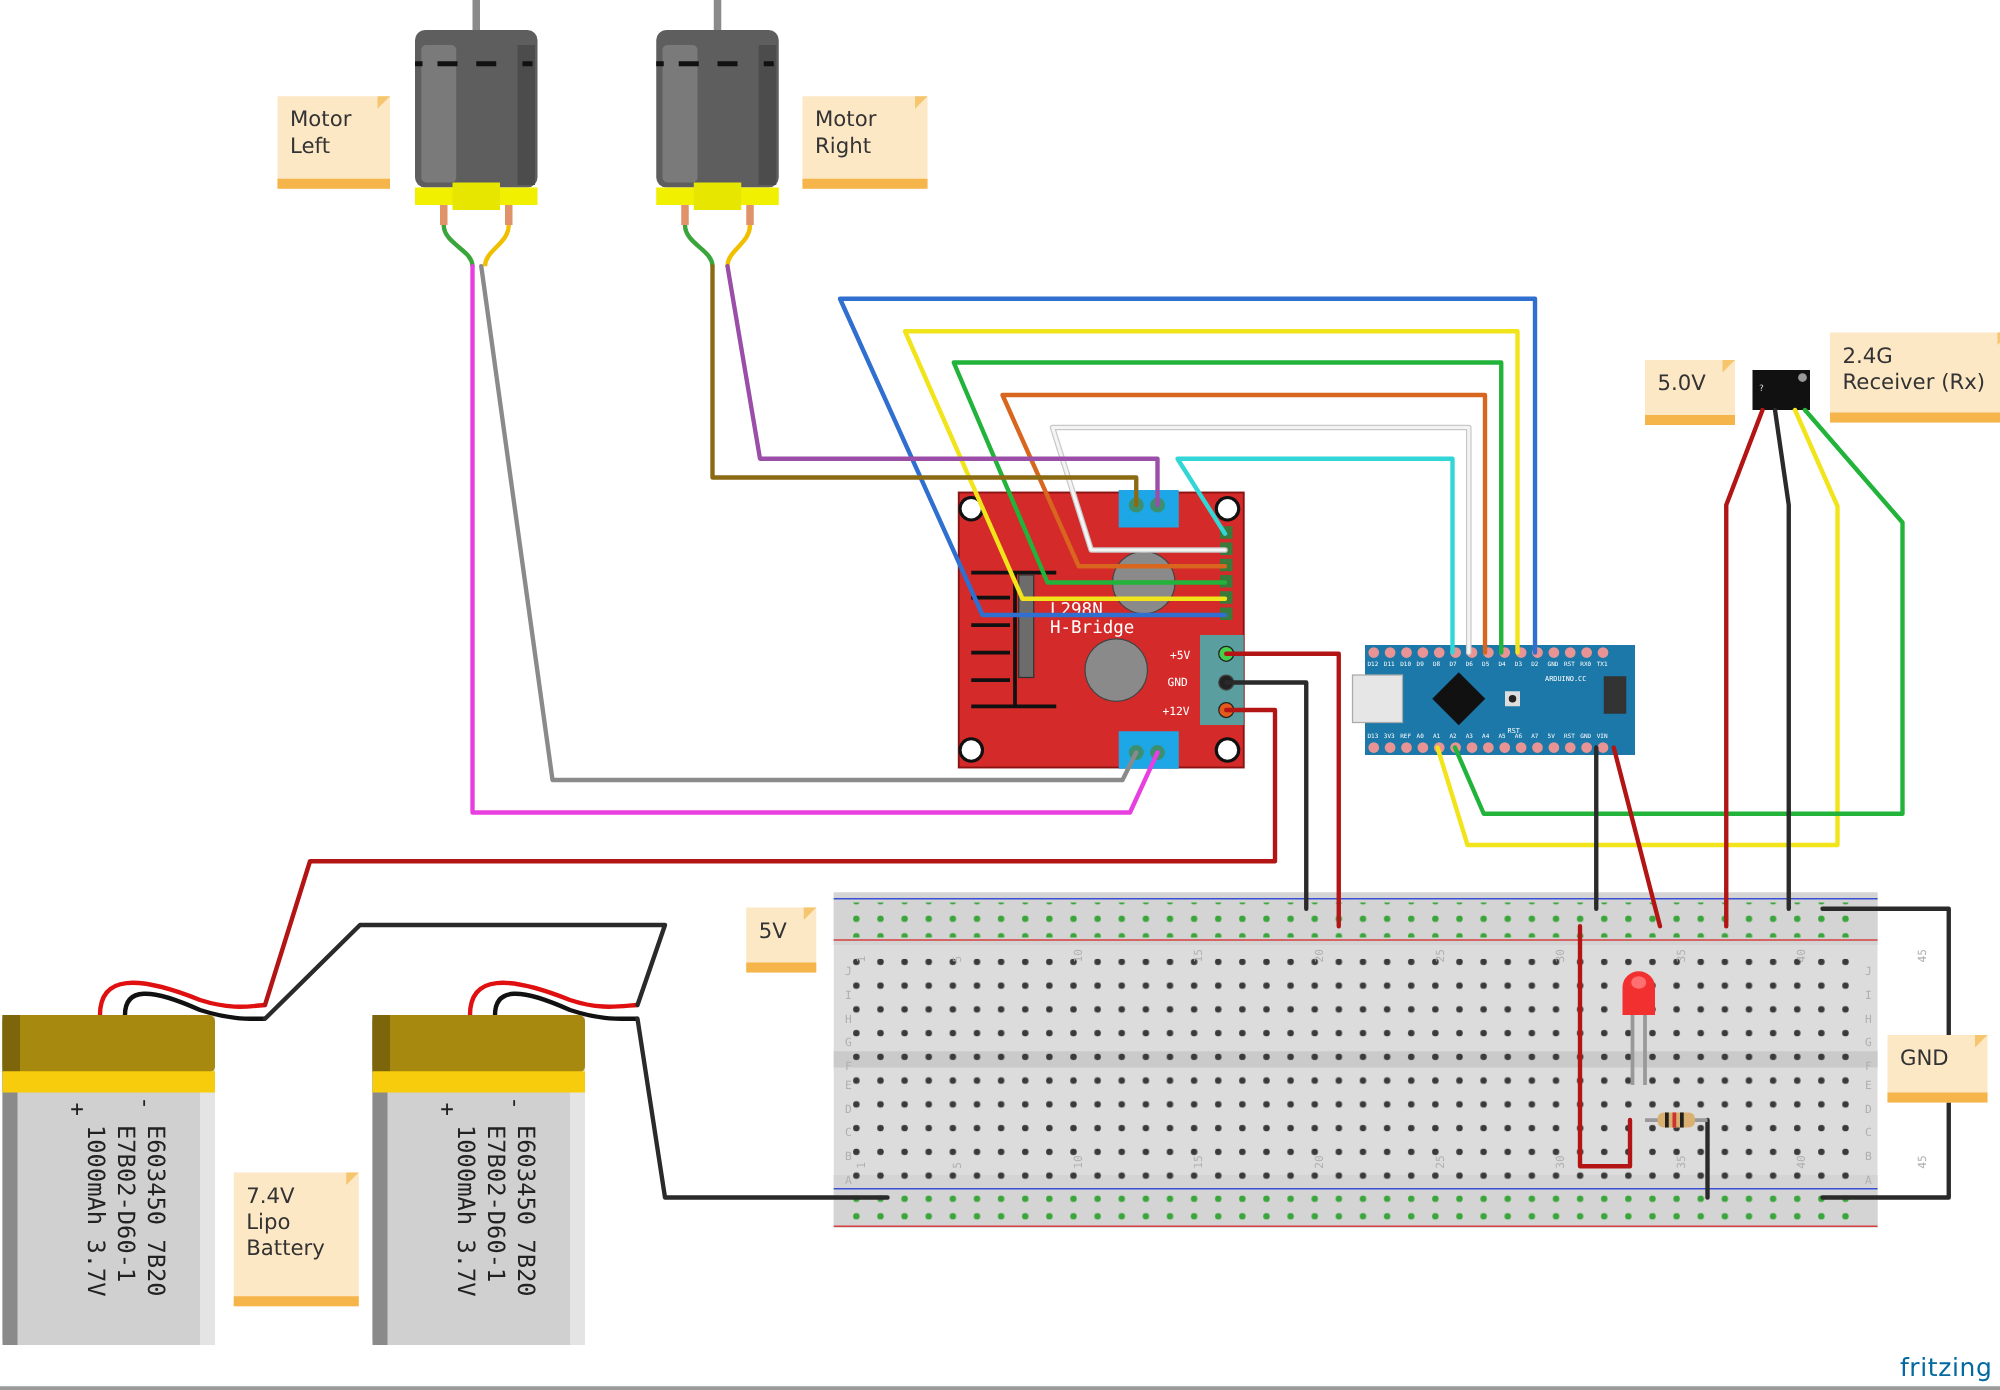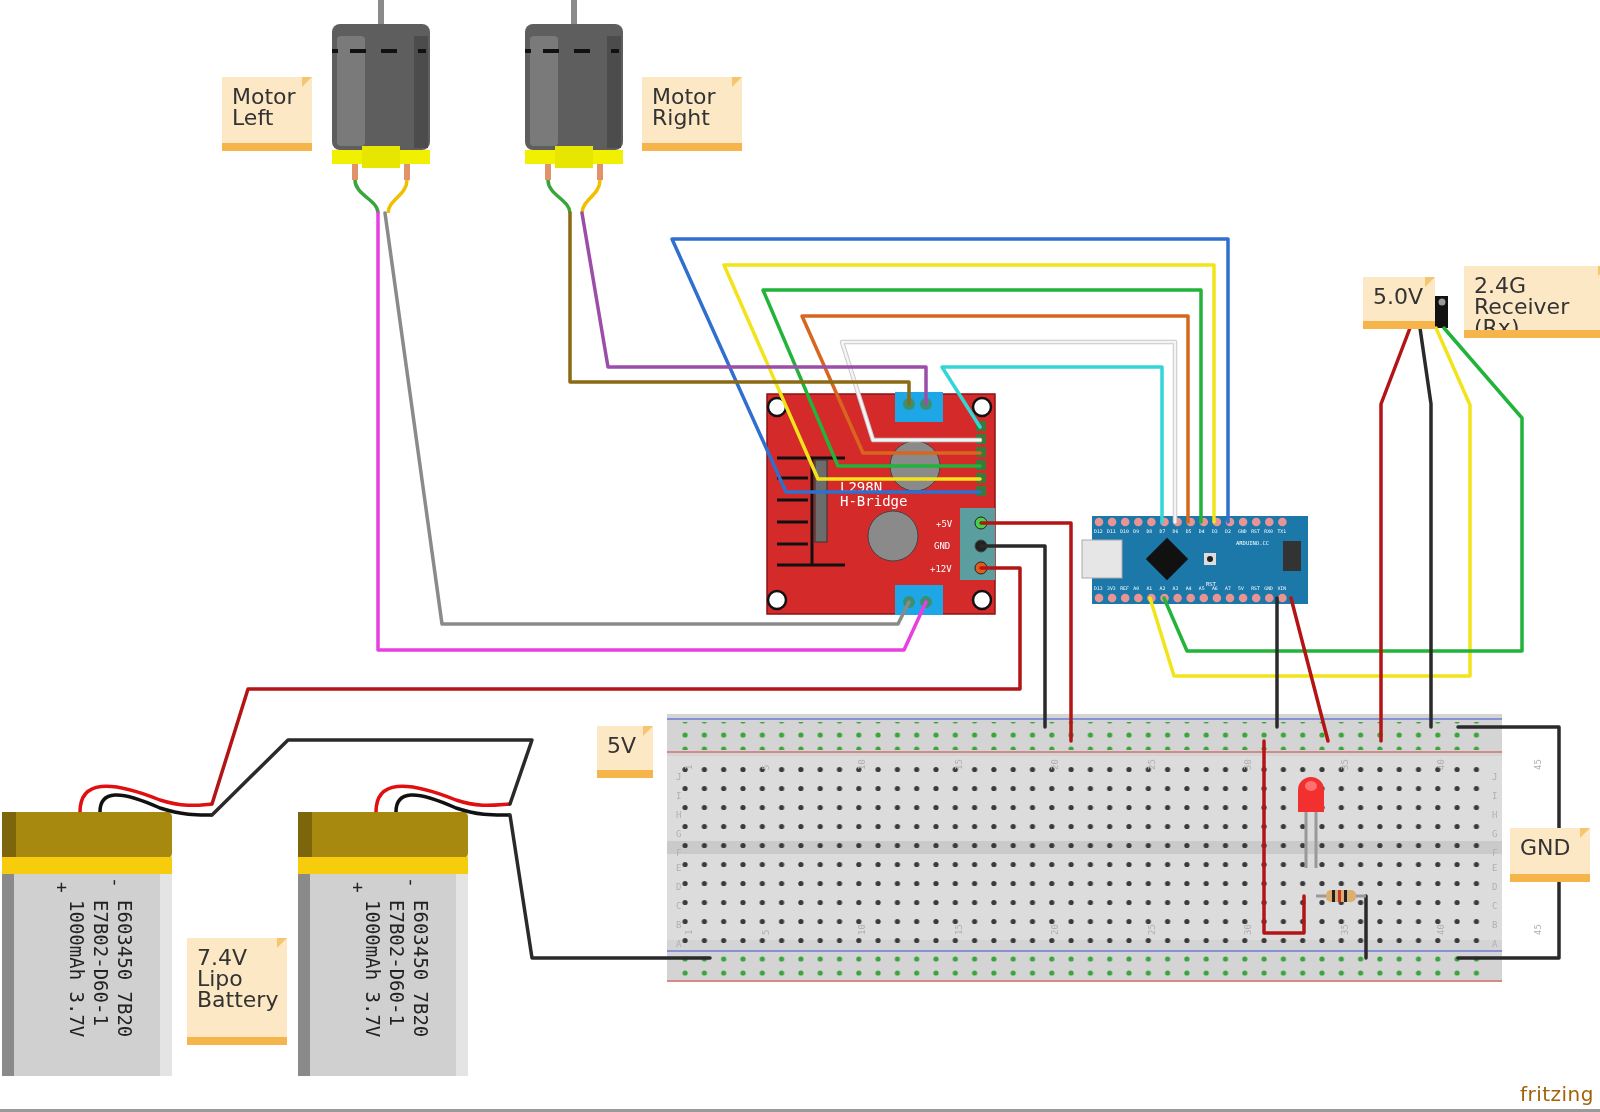--- a/index.html
+++ b/index.html
@@ -1,23 +1,23 @@
 <!DOCTYPE html>
 <html><head>
 <meta charset="utf-8">
 <style>
   html,body{margin:0;padding:0;background:#fff;}
   body{width:1600px;height:1112px;position:relative;overflow:hidden;font-family:"DejaVu Sans",sans-serif;}
   #canvas{position:absolute;left:0;top:0;width:1600px;height:1112px;}
-  .note{position:absolute;background:#fde8c6;font-family:"DejaVu Sans",sans-serif;font-size:22px;color:#333;line-height:21px;padding:9px 10px 0 10px;box-sizing:border-box;}
+  .note{position:absolute;background:#fde8c6;font-family:"DejaVu Sans",sans-serif;font-size:17px;color:#333;line-height:21px;padding:9px 10px 0 10px;box-sizing:border-box;}
   .note::after{content:"";position:absolute;left:0;right:0;bottom:0;height:8px;background:#f5b54a;}
   .note::before{content:"";position:absolute;right:0;top:0;width:0;height:0;border-left:10px solid #f5c66e;border-bottom:10px solid transparent;border-top:0;}
   .note span{display:block;white-space:pre-line;}
   .footer-line{position:absolute;left:0;bottom:0;width:1600px;height:3px;background:#9a9a9a;}
-  .brand{position:absolute;right:6px;bottom:6px;font-family:"DejaVu Sans",sans-serif;font-size:20px;color:#a16207;letter-spacing:0.5px;}
+  .brand{position:absolute;right:6px;bottom:6px;font-family:"DejaVu Sans",sans-serif;font-size:20px;color:#0369a1;letter-spacing:0.5px;}
   svg text{font-family:"DejaVu Sans Mono",monospace;}
 </style>
 </head>
 <body>
 
 <svg id="canvas" viewBox="0 0 1600 1112" width="1600" height="1112">
   <defs>
     <pattern id="bbholes" x="0" y="0" width="19.3" height="19" patternUnits="userSpaceOnUse">
       <circle cx="9.6" cy="9.5" r="2.6" fill="#3a3a3a"></circle>
     </pattern>
@@ -334,21 +334,21 @@
 </svg>
 
 <div class="note" style="left:222px;top:77px;width:90px;height:74px;">
     <span>Motor
 Left</span>
   </div>
 <div class="note" style="left:642px;top:77px;width:100px;height:74px;">
     <span>Motor
 Right</span>
   </div>
-<div class="note" style="left:1316px;top:277px;width:72px;height:52px;margin-left:47px;">
+<div class="note" style="left:1316px;top:288px;width:72px;height:52px;">
     <span>5.0V</span>
   </div>
 <div class="note" style="left:1464px;top:266px;width:144px;height:72px;">
     <span>2.4G
 Receiver (Rx)</span>
   </div>
 <div class="note" style="left:597px;top:726px;width:56px;height:52px;">
     <span>5V</span>
   </div>
 <div class="note" style="left:1510px;top:828px;width:80px;height:54px;">

